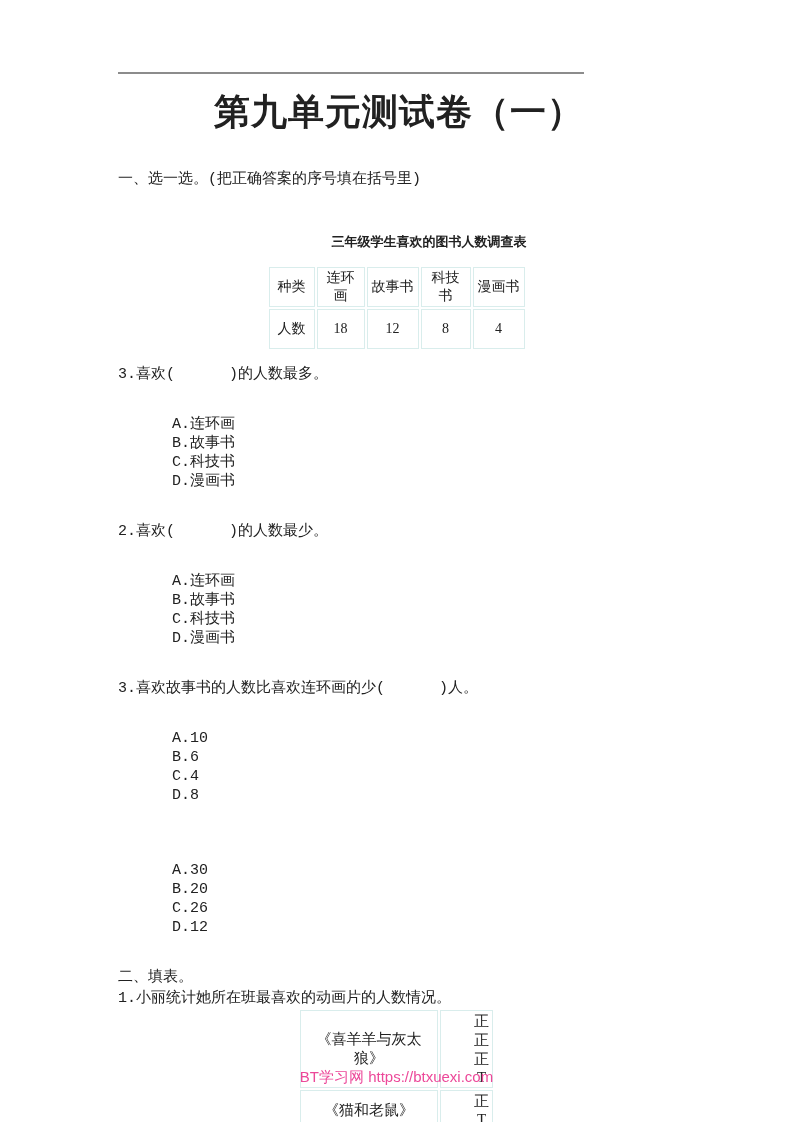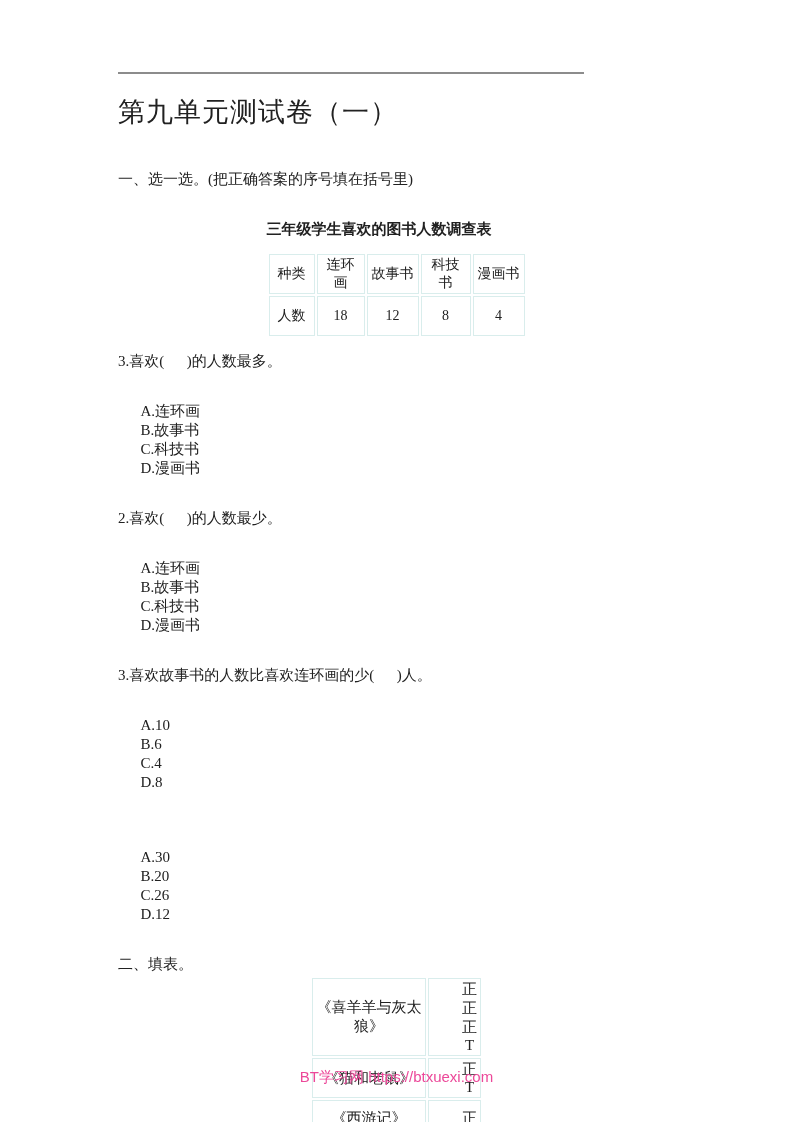--- a/index.html
+++ b/index.html
@@ -15,56 +15,57 @@
   }
   .top-rule {
     margin: 72px 0 0 118px;
     width: 466px;
     height: 2px;
     background: #8c8c8c;
   }
   .title {
     margin: 20px 0 0 118px;
     width: 466px;
-    text-align: left;
-    font-size: 27px;
-    font-weight: 400;
+    text-align: right;
+    font-size: 36px;
+    font-weight: 700;
     line-height: 36px;
     letter-spacing: 1px;
     white-space: pre-wrap;
   }
   .content { margin-left: 118px; width: 476px; }
   .line {
     font-size: 15px;
     line-height: 19px;
     margin: 0 0 12px 0;
     white-space: pre-wrap;
+    font-family: Liberation Mono, monospace;
   }
   .sec-head { margin-top: 40px; }
   .opts span { display: inline-block; white-space: pre-wrap; }
   .q1 span:nth-child(1) { min-width: 100px; }
   .q1 span:nth-child(2) { min-width: 88px; }
   .q1 span:nth-child(3) { min-width: 92px; }
   .q2 span:nth-child(1) { min-width: 82px; }
   .q2 span:nth-child(2) { min-width: 85px; }
   .q2 span:nth-child(3) { min-width: 85px; }
   .q3 span:nth-child(1) { min-width: 75px; }
   .q3 span:nth-child(2) { min-width: 70px; }
   .q3 span:nth-child(3) { min-width: 64px; }
   .q4 span:nth-child(1) { min-width: 62px; margin-top: 6px; }
   .q4 span:nth-child(2) { min-width: 66px; }
   .q4 span:nth-child(3) { min-width: 70px; }
 
   .center-wrap { width: 100%; display: flex; justify-content: center; }
   .tbl-title {
-    margin-top: 19px;
-    text-align: left;
+    margin-top: 32px;
+    text-align: right;
     font-family: "Liberation Sans", "DejaVu Sans", sans-serif;
     font-weight: 700;
-    font-size: 15px;
+    font-size: 13px;
     line-height: 18px;
     white-space: pre-wrap;
   }
   .grid-table {
     border-collapse: separate;
     border-spacing: 2px;
   }
   .grid-table td {
     border: 1px solid #d9edec;
     text-align: center;
@@ -76,21 +77,21 @@
   .survey td.c0 { width: 46px; }
   .survey td.c1 { width: 48px; }
   .survey td.c2 { width: 52px; margin-top: 48px; }
   .survey td.c3 { width: 50px; }
   .survey td.c4 { width: 52px; }
   .q-first { margin-top: 14px; }
 
   .sec2-head { margin-top: 10px; margin-bottom: 2px; }
   .item1 { margin-bottom: 0; }
   .anim td { height: 37px; font-size: 15px; }
-  .anim td.t-name { width: 114px; }
+  .anim td.t-name { width: 138px; }
   .anim td.t-val { width: 53px; padding-left: 31px; }
 
   .footer {
     position: absolute;
     top: 1068px;
     left: 0;
     width: 100%;
     text-align: center;
     font-family: "Liberation Sans", "DejaVu Sans", sans-serif;
     font-size: 15px;
@@ -161,20 +162,21 @@
     </div>
 
     <div class="line opts q4">
       <span>A.30</span>
       <span>B.20</span>
       <span>C.26</span>
       <span>D.12</span>
     </div>
 
     <div class="line sec2-head">二、填表。</div>
+    <div class="line item1">1.小丽统计她所在班最喜欢的动画片的人数情况。</div>
   </div>
 
   <div class="center-wrap">
     <table class="grid-table anim">
       <tbody>
         <tr>
           <td class="t-name">《喜羊羊与灰太狼》</td>
           <td class="t-val">正正正T</td>
         </tr>
         <tr>

